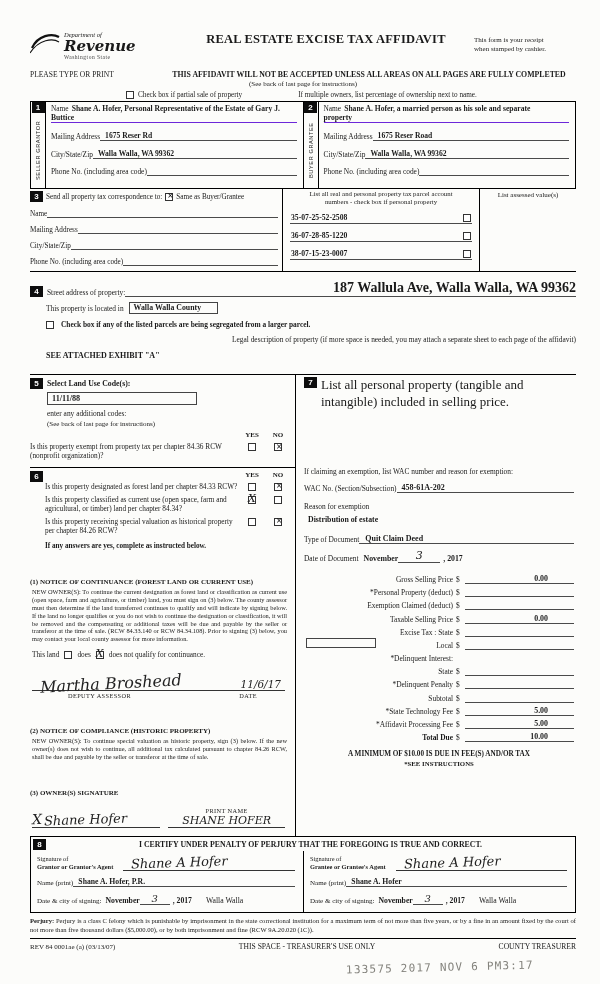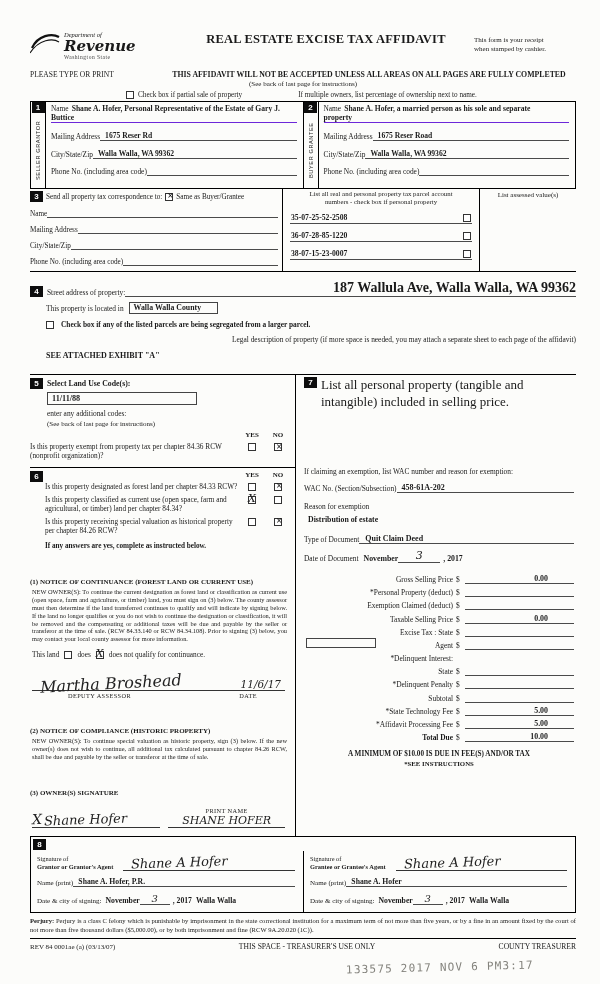--- a/index.html
+++ b/index.html
@@ -155,21 +155,21 @@
   .s8sig .lbl2 { width:86px; font-size:6.4px; line-height:1.25; }
   .s8sig .sline { flex:1; border-bottom:1px solid #333; min-height:18px; display:flex; align-items:flex-end; }
   .s8sig .sig { font-size:13px; padding-left:8px; transform:rotate(-2deg); white-space:nowrap; }
   .s8row { display:flex; align-items:flex-end; margin-top:6px; }
   .s8row .fill { flex:1; border-bottom:1px solid #4a4a4a; font-weight:bold; font-size:7.7px; padding-left:5px; }
   .s8date { display:flex; align-items:flex-end; margin-top:6px; }
   .s8date .mon { font-weight:bold; font-size:7.7px; margin-left:4px; }
   .s8date .dayline { width:30px; border-bottom:1px solid #4a4a4a; text-align:center; }
   .s8date .dayline .sig { font-size:10px; }
   .s8date .yr { font-weight:bold; font-size:7.7px; margin-left:3px; }
-  .s8date .city { font-weight:bold; font-size:7.7px; margin-left:4px; }
+  .s8date .city { font-weight:normal; font-size:7.7px; margin-left:14px; }
 
   
   .perjury { font-size:6.6px; line-height:1.3; text-align:justify; margin-top:4px; }
   .footrow { display:flex; justify-content:space-between; align-items:center; border-top:1px solid #000;
              margin-top:4px; padding-top:3px; font-size:7px; }
   .footrow .mid, .footrow .rgt { font-size:7.6px; }
   .stamp { position:absolute; right:66px; bottom:10px; font-family:"DejaVu Sans Mono", monospace;
            font-size:11px; color:#84837d; letter-spacing:1.2px; transform:rotate(-1.5deg); }
 </style>
 </head>
@@ -471,21 +471,21 @@
           <span class="fee-dollar">$</span>
           <span class="fee-line">0.00</span>
         </div>
         <div class="fee-row">
           <span class="fee-label">Excise Tax : State</span>
           <span class="fee-dollar">$</span>
           <span class="fee-line"></span>
         </div>
         <div class="fee-row">
           <span class="rate-box"></span>
-          <span class="fee-label">Agent</span>
+          <span class="fee-label">Local</span>
           <span class="fee-dollar">$</span>
           <span class="fee-line"></span>
         </div>
         <div class="fee-row nol">
           <span class="fee-label">*Delinquent Interest:</span>
           <span class="fee-dollar"></span>
           <span class="fee-line"></span>
         </div>
         <div class="fee-row">
           <span class="fee-label">State</span>
@@ -520,20 +520,21 @@
       </div>
 
       <div class="minnote">A MINIMUM OF $10.00 IS DUE IN FEE(S) AND/OR TAX</div>
       <div class="seeinstr">*SEE INSTRUCTIONS</div>
     </div>
   </div>
 
   <div class="sec8">
     <div class="s8h">
       <span class="num">8</span>
+      <span class="cert">I CERTIFY UNDER PENALTY OF PERJURY THAT THE FOREGOING IS TRUE AND CORRECT.</span>
     </div>
     <div class="s8cols">
       <div class="s8col">
         <div class="s8sig">
           <span class="lbl2">
             <span>Signature of</span><br>
             <span class="b">Grantor or Grantor's Agent</span>
           </span>
           <span class="sline">
             <span class="sig">Shane A Hofer</span>

